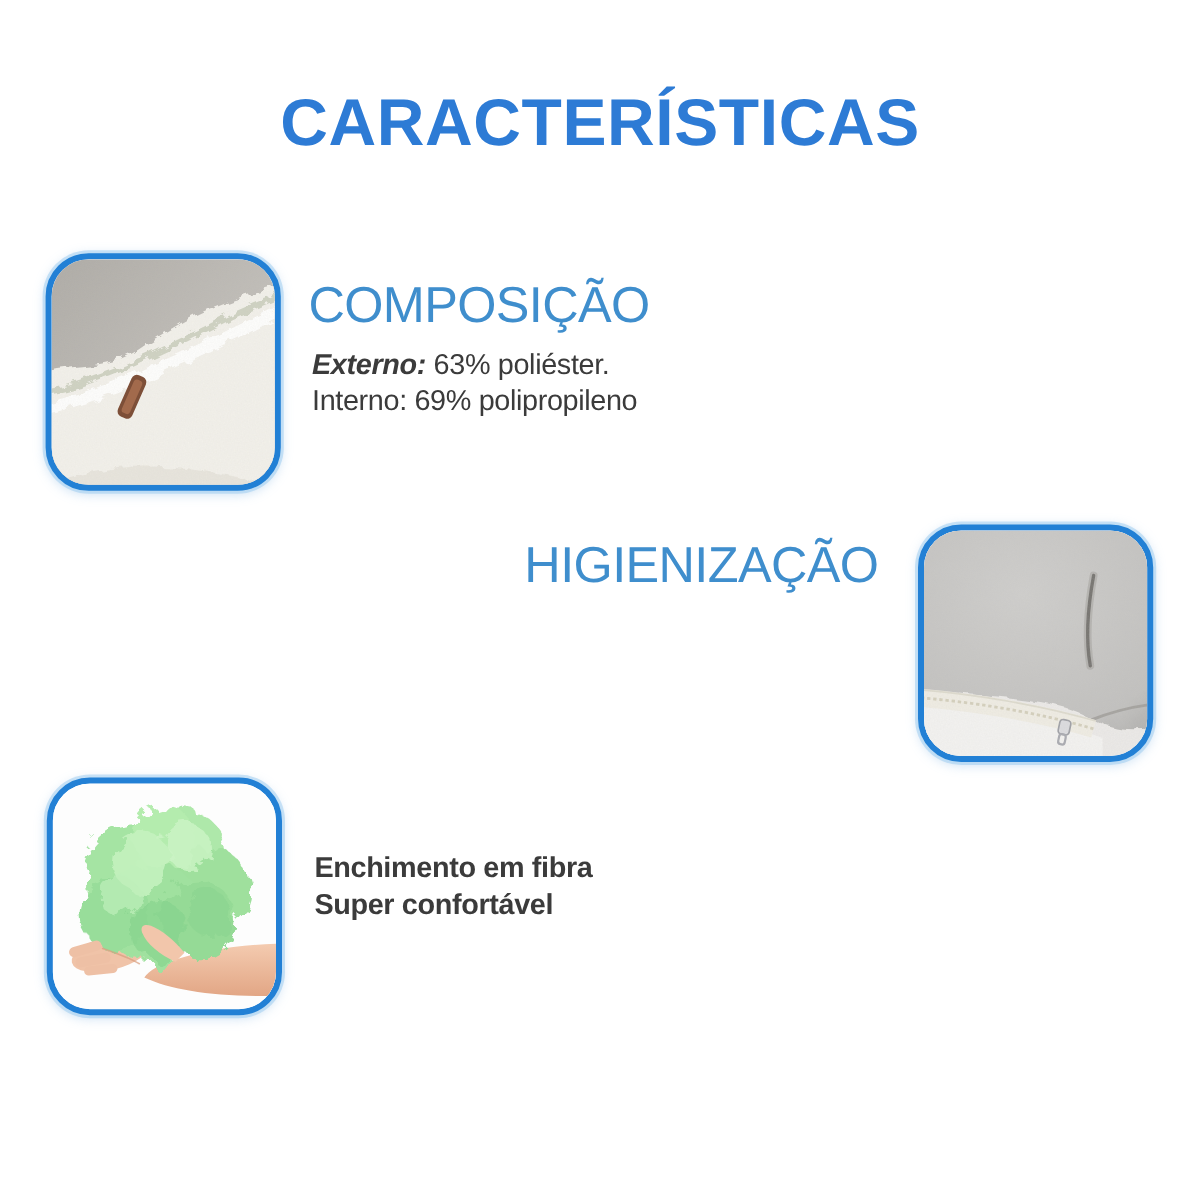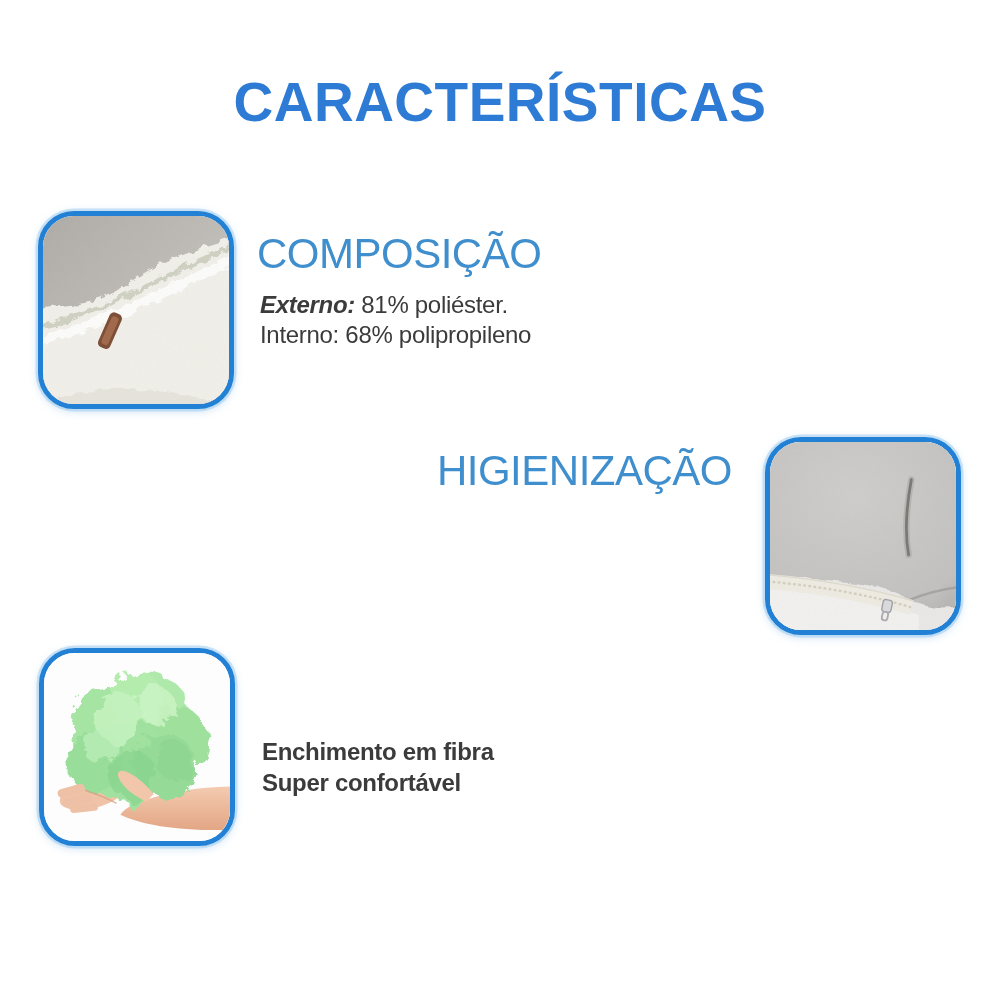--- a/index.html
+++ b/index.html
@@ -26,21 +26,21 @@
     position:absolute;font-size:42px;line-height:1;font-weight:400;
     letter-spacing:-.5px;color:var(--heading-blue,#3f8ecd);white-space:nowrap;
   }
   #heading-composicao{left:257px;top:233px;}
   #heading-higienizacao{right:268px;top:450px;text-align:right;}
   #heading-enchimento{left:258px;top:672px;}
   .sec-body{position:absolute;font-size:24px;letter-spacing:-.3px;white-space:nowrap;}
   #body-composicao{left:260px;top:290px;line-height:30px;font-weight:400;}
   #body-composicao .b{font-weight:bold;font-style:italic;}
   #body-higienizacao{right:268px;top:506px;line-height:35px;font-weight:bold;text-align:right;}
-  #body-enchimento{left:262px;top:736px;line-height:31px;font-weight:bold;}
+  #body-enchimento{left:262px;top:708px;line-height:31px;font-weight:bold;}
 </style>
 </head>
 <body>
 
 <div class="canvas">
 
   <div class="page-title">CARACTERÍSTICAS</div>
 
   <div class="photo-frame" id="frame-composicao">
     <svg viewBox="0 0 200 200" preserveAspectRatio="none">
@@ -67,22 +67,22 @@
       </g>
       <rect width="200" height="200" filter="url(#p1speck)" opacity="0.45"></rect>
       <g transform="translate(72,122) rotate(24)">
         <rect x="-7" y="-20" width="14" height="40" rx="5" fill="#7d4f38"></rect>
         <rect x="-4" y="-16" width="8" height="32" rx="3" fill="#a26a4c"></rect>
       </g>
     </svg>
   </div>
   <div class="sec-heading" id="heading-composicao">COMPOSIÇÃO</div>
   <div class="sec-body" id="body-composicao">
-    <div><span class="b">Externo:</span><span> 81% poliéster.</span></div>
-    <div>Interno: 68% polipropileno</div>
+    <div><span class="b">Externo:</span><span> 63% poliéster.</span></div>
+    <div>Interno: 69% polipropileno</div>
   </div>
 
   <div class="sec-heading" id="heading-higienizacao">HIGIENIZAÇÃO</div>
   <div class="photo-frame" id="frame-higienizacao">
     <svg viewBox="0 0 200 200" preserveAspectRatio="none">
       <defs>
         <radialGradient id="p2g" cx="0.45" cy="0.35" r="0.95">
           <stop offset="0" stop-color="#cfcecc"></stop>
             <stop offset="0.7" stop-color="#c2c1bf"></stop>
             <stop offset="1" stop-color="#a9a8a6"></stop>

